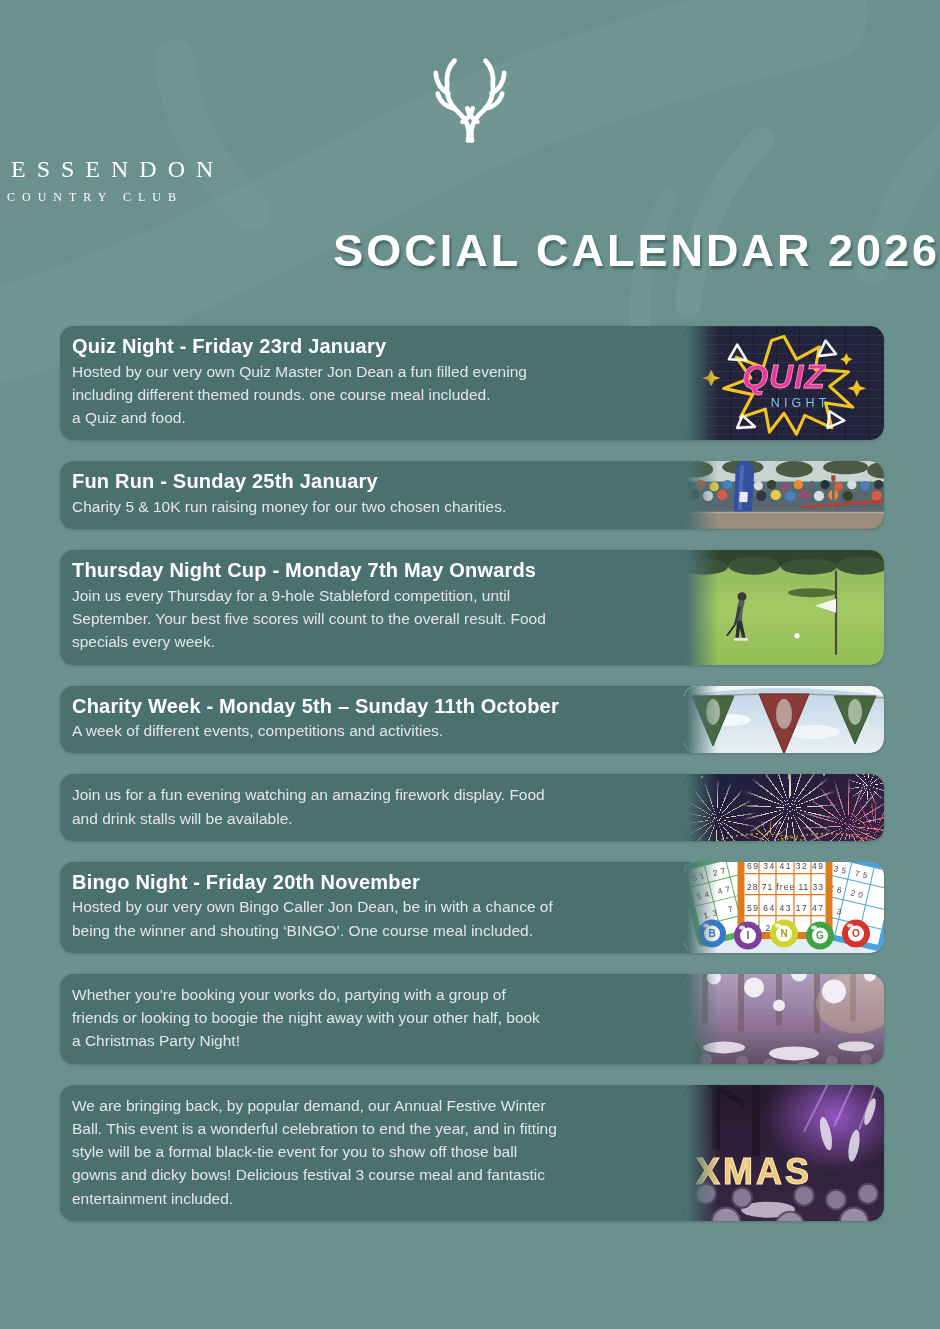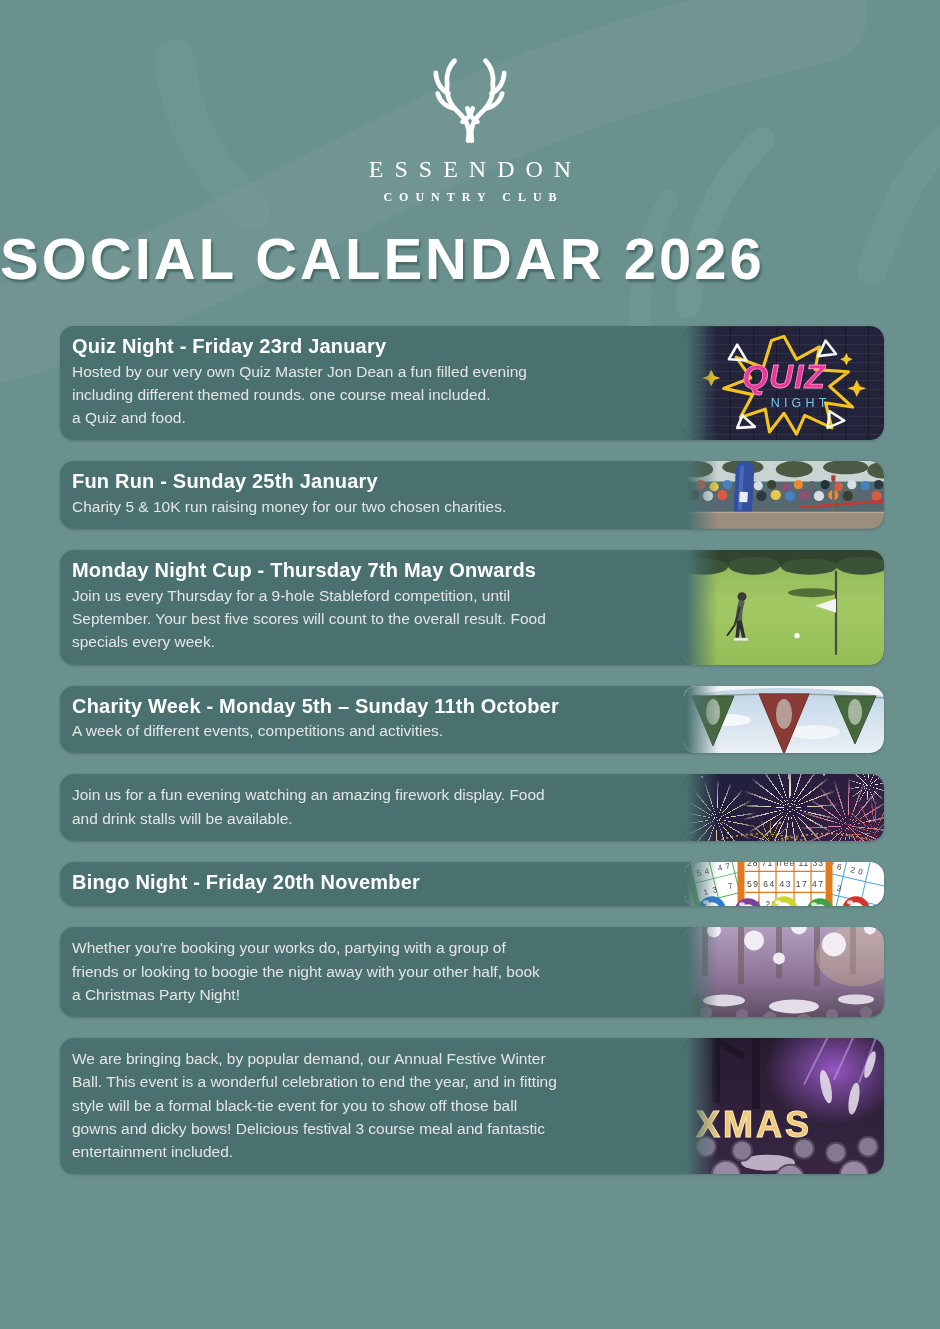--- a/index.html
+++ b/index.html
@@ -3,33 +3,33 @@
 <meta charset="utf-8">
 <style>
   html,body{margin:0;padding:0;}
   body{
     width:940px;height:1329px;overflow:hidden;position:relative;
     background:#6b918e;
     font-family:"Liberation Sans", sans-serif;
   }
   .page{position:absolute;inset:0;}
   .watermark{position:absolute;inset:0;z-index:0;pointer-events:none;}
-  header{position:relative;z-index:1;text-align:center;padding-top:52px;}
+  header{position:relative;z-index:1;text-align:left;padding-top:52px;}
   .antlers{width:158px;height:94px;display:block;margin:0 auto;}
   .logo-name{
     color:#fff;font-family:"Liberation Serif", serif;font-size:24px;
     letter-spacing:11px;padding-left:11px;margin-top:10px;font-weight:400;
   }
   .logo-sub{
     color:#fff;font-family:"Liberation Serif", serif;font-size:12px;
-    letter-spacing:7px;padding-left:7px;margin-top:7px;font-weight:700;
+    letter-spacing:7px;padding-left:7px;margin-top:7px;font-weight:400;
   }
   .page-title{
-    position:relative;z-index:1;margin:20px 0 0;text-align:left;
-    color:#fff;font-size:58px;font-weight:700;letter-spacing:3px;
+    position:relative;z-index:1;margin:20px 0 0;text-align:right;
+    color:#fff;font-size:45px;font-weight:700;letter-spacing:3px;
     text-shadow:2px 3px 2px rgba(47,80,77,.55);
   }
   .cards{
     position:absolute;top:314px;left:60px;width:824px;z-index:1;
     display:flex;flex-direction:column;gap:21px;margin-top:12px;
   }
   .card{
     display:flex;background:#4a7170;border-radius:14px;overflow:hidden;
     box-shadow:0 1px 3px rgba(20,40,38,.25);
   }
@@ -203,21 +203,21 @@
           <line x1="116" y1="45" x2="198" y2="39" stroke="#bf3b2f" stroke-width="2.5"></line>
           <rect x="0" y="50" width="200" height="16" fill="#9b8e7f"></rect>
           <line x1="0" y1="50" x2="200" y2="50" stroke="#b5a898" stroke-width="1.5"></line>
         </svg>
         <div class="blend"></div>
       </div>
     </div>
 
     <div class="card">
       <div class="card-text">
-        <h2>Monday Night Cup - Thursday 7th May Onwards</h2>
+        <h2>Thursday Night Cup - Monday 7th May Onwards</h2>
         <p>Join us every Thursday for a 9-hole Stableford competition, until
 September. Your best five scores will count to the overall result. Food
 specials every week.</p>
       </div>
       <div class="card-image">
         <svg viewBox="0 0 200 121" preserveAspectRatio="xMidYMid slice">
           <defs>
             <linearGradient id="grass" x1="0" y1="0" x2="0" y2="1">
               <stop offset="0" stop-color="#8cb558"></stop>
                 <stop offset="0.5" stop-color="#a3c964"></stop>
@@ -306,20 +306,22 @@
               <circle cx="186" cy="58" r="1"></circle>
           </g>
         </svg>
         <div class="blend"></div>
       </div>
     </div>
 
     <div class="card">
       <div class="card-text">
         <h2>Bingo Night - Friday 20th November</h2>
+        <p>Hosted by our very own Bingo Caller Jon Dean, be in with a chance of
+being the winner and shouting ‘BINGO’. One course meal included.</p>
       </div>
       <div class="card-image">
         <svg viewBox="0 0 200 92" preserveAspectRatio="xMidYMid slice">
           <rect x="0" y="0" width="200" height="92" fill="#e3ecf3"></rect>
           <g transform="translate(6,-4) rotate(-14 40 36)">
             <rect x="0" y="0" width="66" height="78" rx="3" fill="#ffffff" stroke="#58b25c" stroke-width="6"></rect>
             <g stroke="#58b25c" stroke-width="1">
                 <line x1="22" y1="3" x2="22" y2="75"></line>
                 <line x1="44" y1="3" x2="44" y2="75"></line>
                 <line x1="3" y1="20" x2="63" y2="20"></line>

